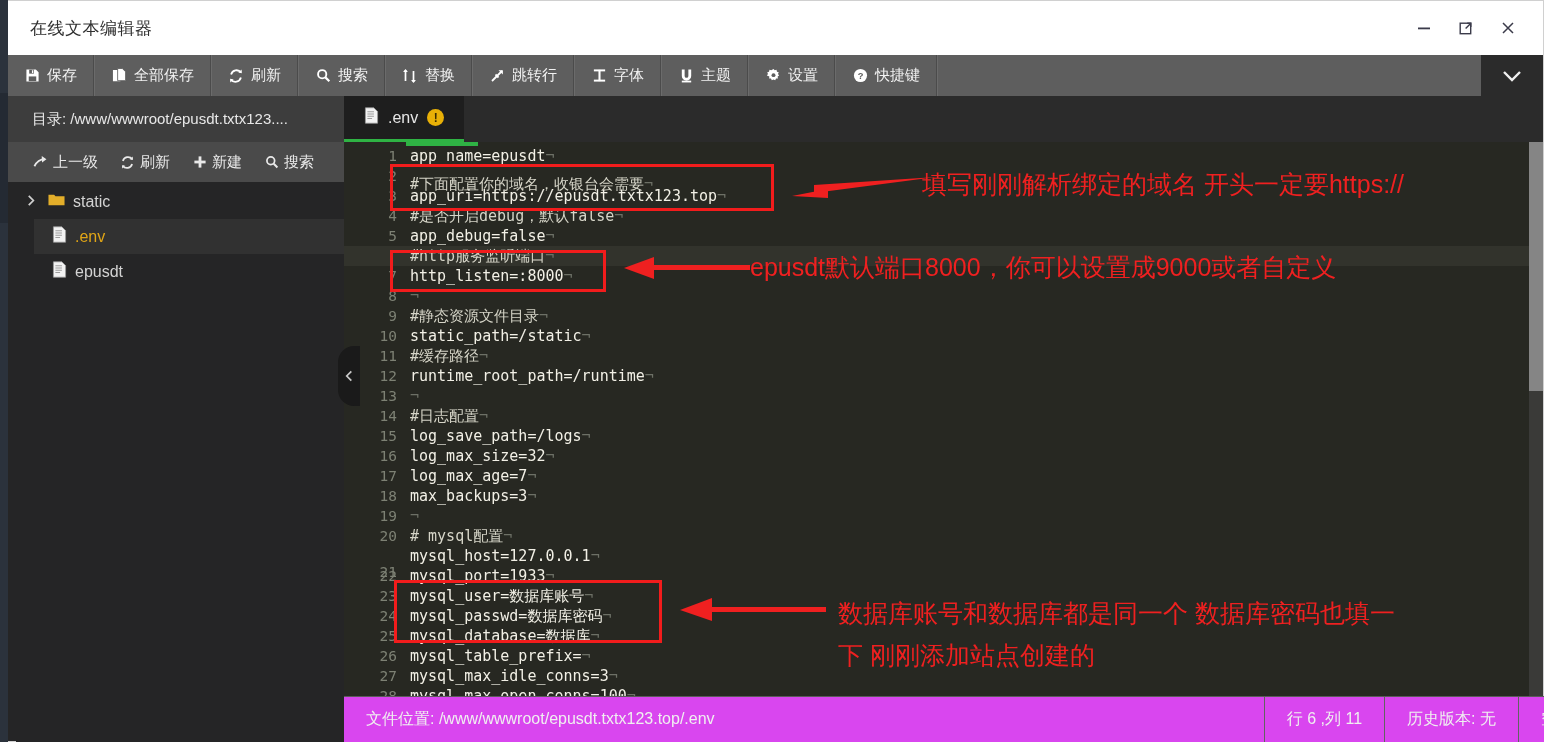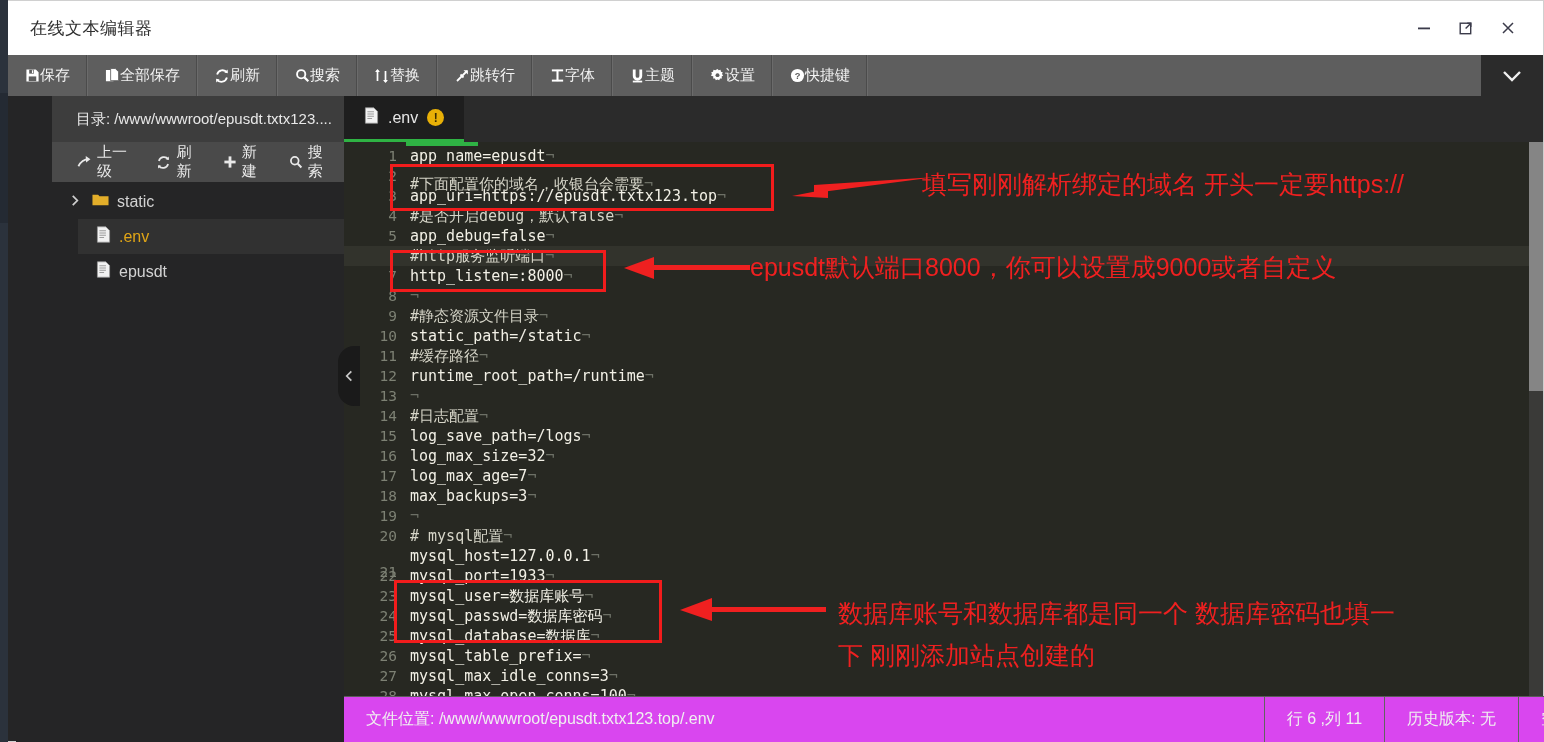--- a/index.html
+++ b/index.html
@@ -31,36 +31,36 @@
   .wc { width:42px; height:54px; display:flex; align-items:center; justify-content:center; color:#3b3b4a; }
   .wc svg { display:block; }
   .wc:last-child { margin-right:14px; }
 
   
   .toolbar {
     position:absolute; left:0; top:54px; width:1535px; height:41px;
     background:#5e5e5e; display:flex; align-items:stretch;
   }
   .tb-btn {
-    display:flex; align-items:center; 
+    display:flex; align-items:center; gap:7px;
     padding:0 16px; color:#f2f2f2; font-size:15px;
     border-right:1px solid #4b4b4b;
     border-left:1px solid #6b6b6b;
   }
   .tb-btn:first-child { border-left:none; }
   .tb-ico { display:inline-flex; width:16px; height:16px; align-items:center; justify-content:center; }
   .tb-ico svg { display:block; }
   .tb-spacer { flex:1; border-left:1px solid #6b6b6b; }
   .tb-chevron {
     width:62px; background:#2b2b2b; display:flex; align-items:center; justify-content:center;
     color:#f0f0f0;
   }
 
   
-  .sidebar { position:absolute; left:0; top:95px; width:336px; height:600px; background:#252526;padding-left:44px; }
+  .sidebar { position:absolute; left:0; top:95px; width:336px; height:600px; background:#252526; }
   .dir-bar {
     height:46px; background:#3d3d3d; display:flex; align-items:center;
     padding-left:24px; color:#e8e8e8; font-size:15px; white-space:nowrap; overflow:hidden;
   }
   .side-tools {
     height:40px; background:#4a4a4a; display:flex; align-items:center; gap:0;
     padding-left:14px;
   }
   .st-btn { display:flex; align-items:center; gap:5px; color:#e9e9e9; font-size:15px; padding:0 11px; }
   .st-ico { width:15px; height:15px; display:inline-flex; align-items:center; justify-content:center; }

